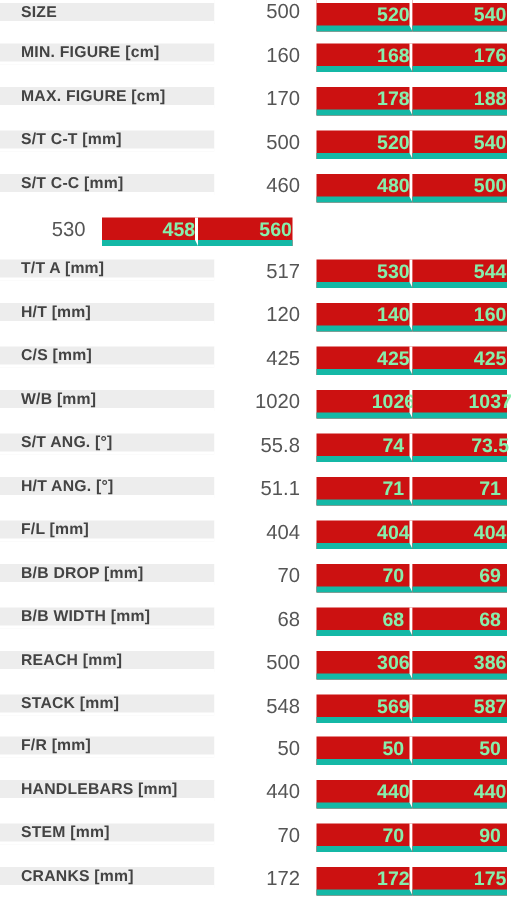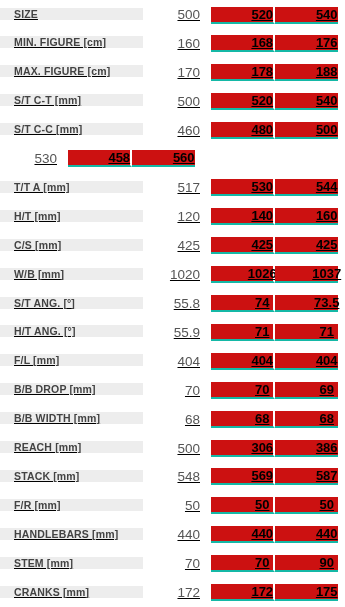--- a/index.html
+++ b/index.html
@@ -19,24 +19,23 @@
     height: 607px;
     display: flex;
     flex-direction: column;
     background: #ffffff;
   }
 
   .spec-row {
     flex: 1 1 0;
     display: flex;
     flex-direction: row;
-    align-items: center;
+    align-items: flex-start;
     min-height: 0;
     background: #ffffff;
-    text-decoration: underline;
   }
 
   
   .cell-label {
     width: 143px;
     flex: 0 0 143px;
     background: #ededed;
     color: #434343;
     font-size: 10.5px;
     font-weight: bold;
@@ -68,28 +67,28 @@
     padding-right: 11px;
     box-sizing: border-box;
     white-space: nowrap;
   }
 
   
   .cell-red {
     flex: 0 0 63.5px;
     width: 63.5px;
     background: #cc1111;
-    color: #000000;
+    color: #86efac;
     font-size: 13px;
     font-weight: bold;
     display: flex;
     align-items: center;
     justify-content: center;
     box-sizing: border-box;
-    border-bottom: 2px solid #14b8a6;
+    border-bottom: 4px solid #14b8a6;
     border-right: 2px solid #ffffff;
     white-space: nowrap;
     padding-left: 41px;
   }
   .spec-row:first-child .cell-red {
     border-top: 2px solid #ffffff;
   }
   .cell-red.last-red {
     border-right: 0;
   }
@@ -175,21 +174,21 @@
     </div>
     <div class="spec-row">
       <div class="cell-label">S/T ANG. [°]</div>
       <div class="cell-base">55.8</div>
       <div class="cell-red">74</div>
       <div class="cell-red last-red">73.5</div>
       <div class="cell-pad"></div>
     </div>
     <div class="spec-row">
       <div class="cell-label">H/T ANG. [°]</div>
-      <div class="cell-base">55.9</div>
+      <div class="cell-base">51.1</div>
       <div class="cell-red">71</div>
       <div class="cell-red last-red">71</div>
       <div class="cell-pad"></div>
     </div>
     <div class="spec-row">
       <div class="cell-label">F/L [mm]</div>
       <div class="cell-base">404</div>
       <div class="cell-red">404</div>
       <div class="cell-red last-red">404</div>
       <div class="cell-pad"></div>

